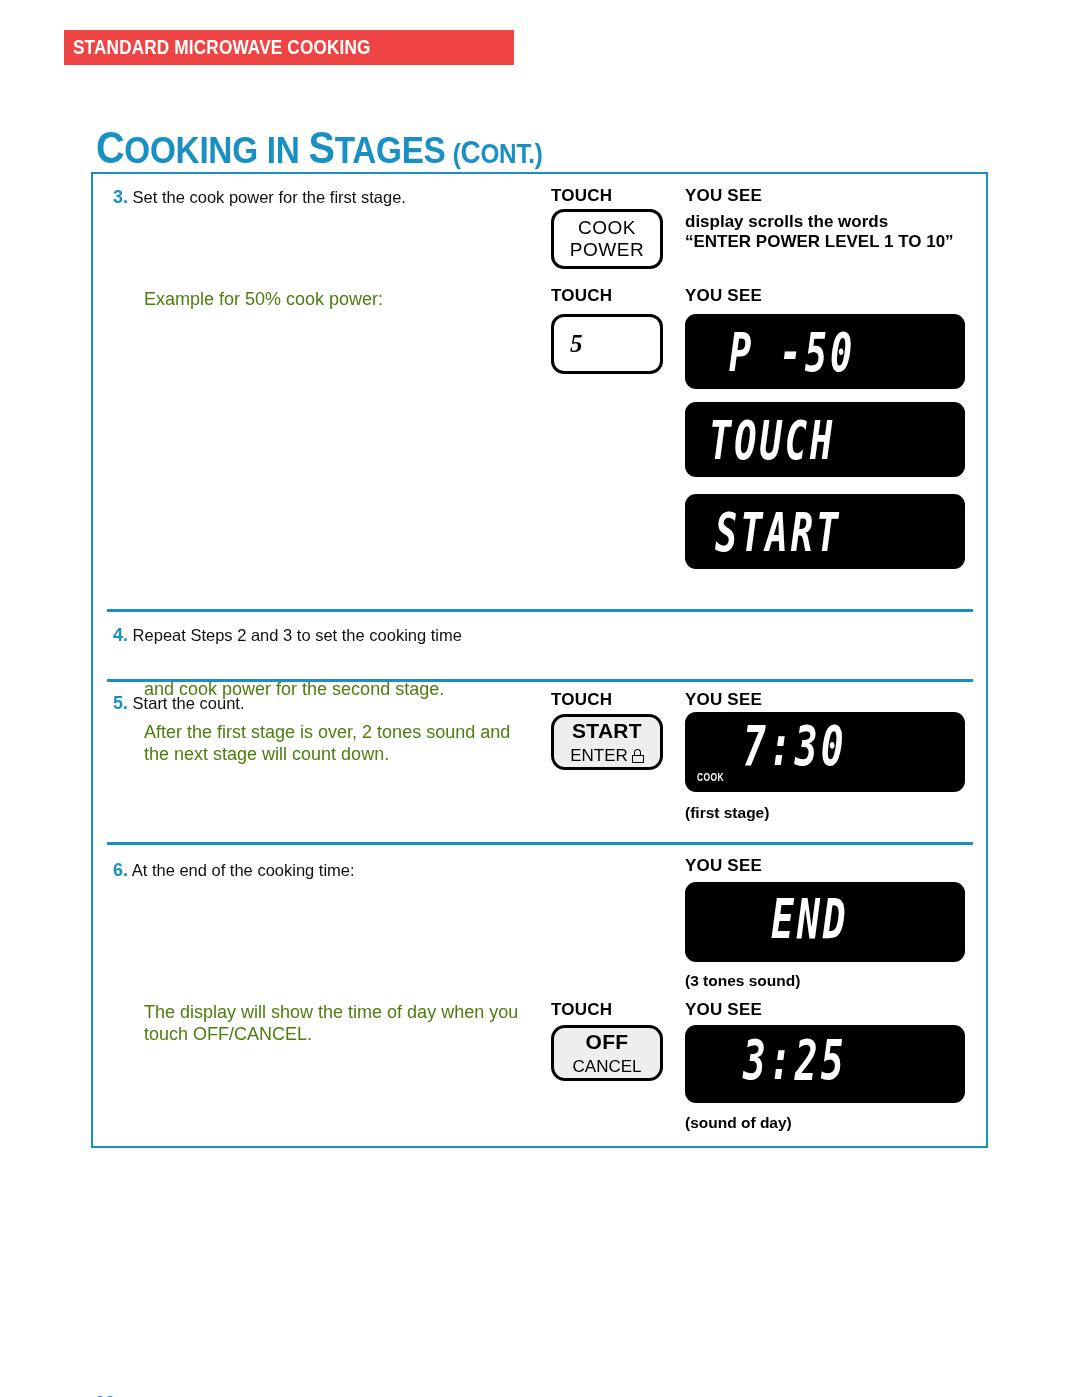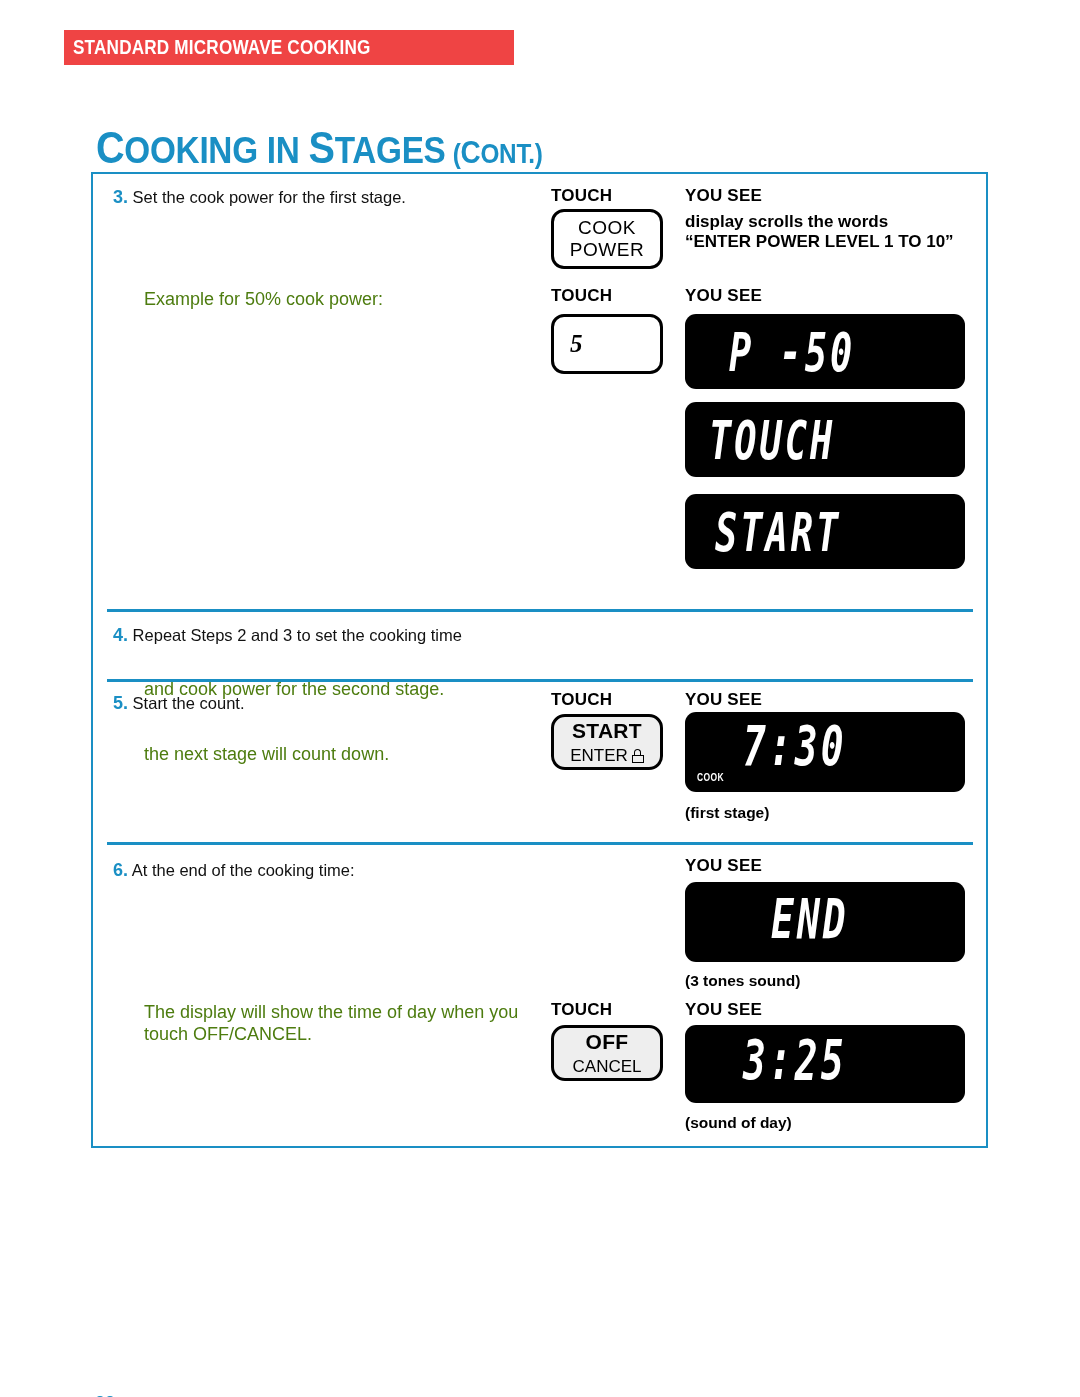--- a/index.html
+++ b/index.html
@@ -304,20 +304,21 @@
     <span class="step-body">Repeat Steps 2 and 3 to set the cooking time</span>
   </div>
   <div class="sub-text" style="left:51px; top:472px; width:480px;margin-top:32px;">and cook power for the second stage.</div>
 
   <div class="divider" style="top:505px;"></div>
 
   <div class="step" style="left:20px; top:518px; width:480px;">
     <span class="step-num">5.</span>
     <span class="step-body">Start the count.</span>
   </div>
+  <div class="sub-text" style="left:51px; top:547px; width:490px;">After the first stage is over, 2 tones sound and</div>
   <div class="sub-text" style="left:51px; top:569px; width:490px;">the next stage will count down.</div>
 
   <div class="col-head" style="left:458px; top:516px;">TOUCH</div>
   <div class="col-head" style="left:592px; top:516px;">YOU SEE</div>
 
   <div class="btn btn-split" style="left:458px; top:540px; width:112px; height:56px;">
     <div class="top">START</div>
     <div class="rule"></div>
     <div class="bot">
       <span>ENTER</span>

